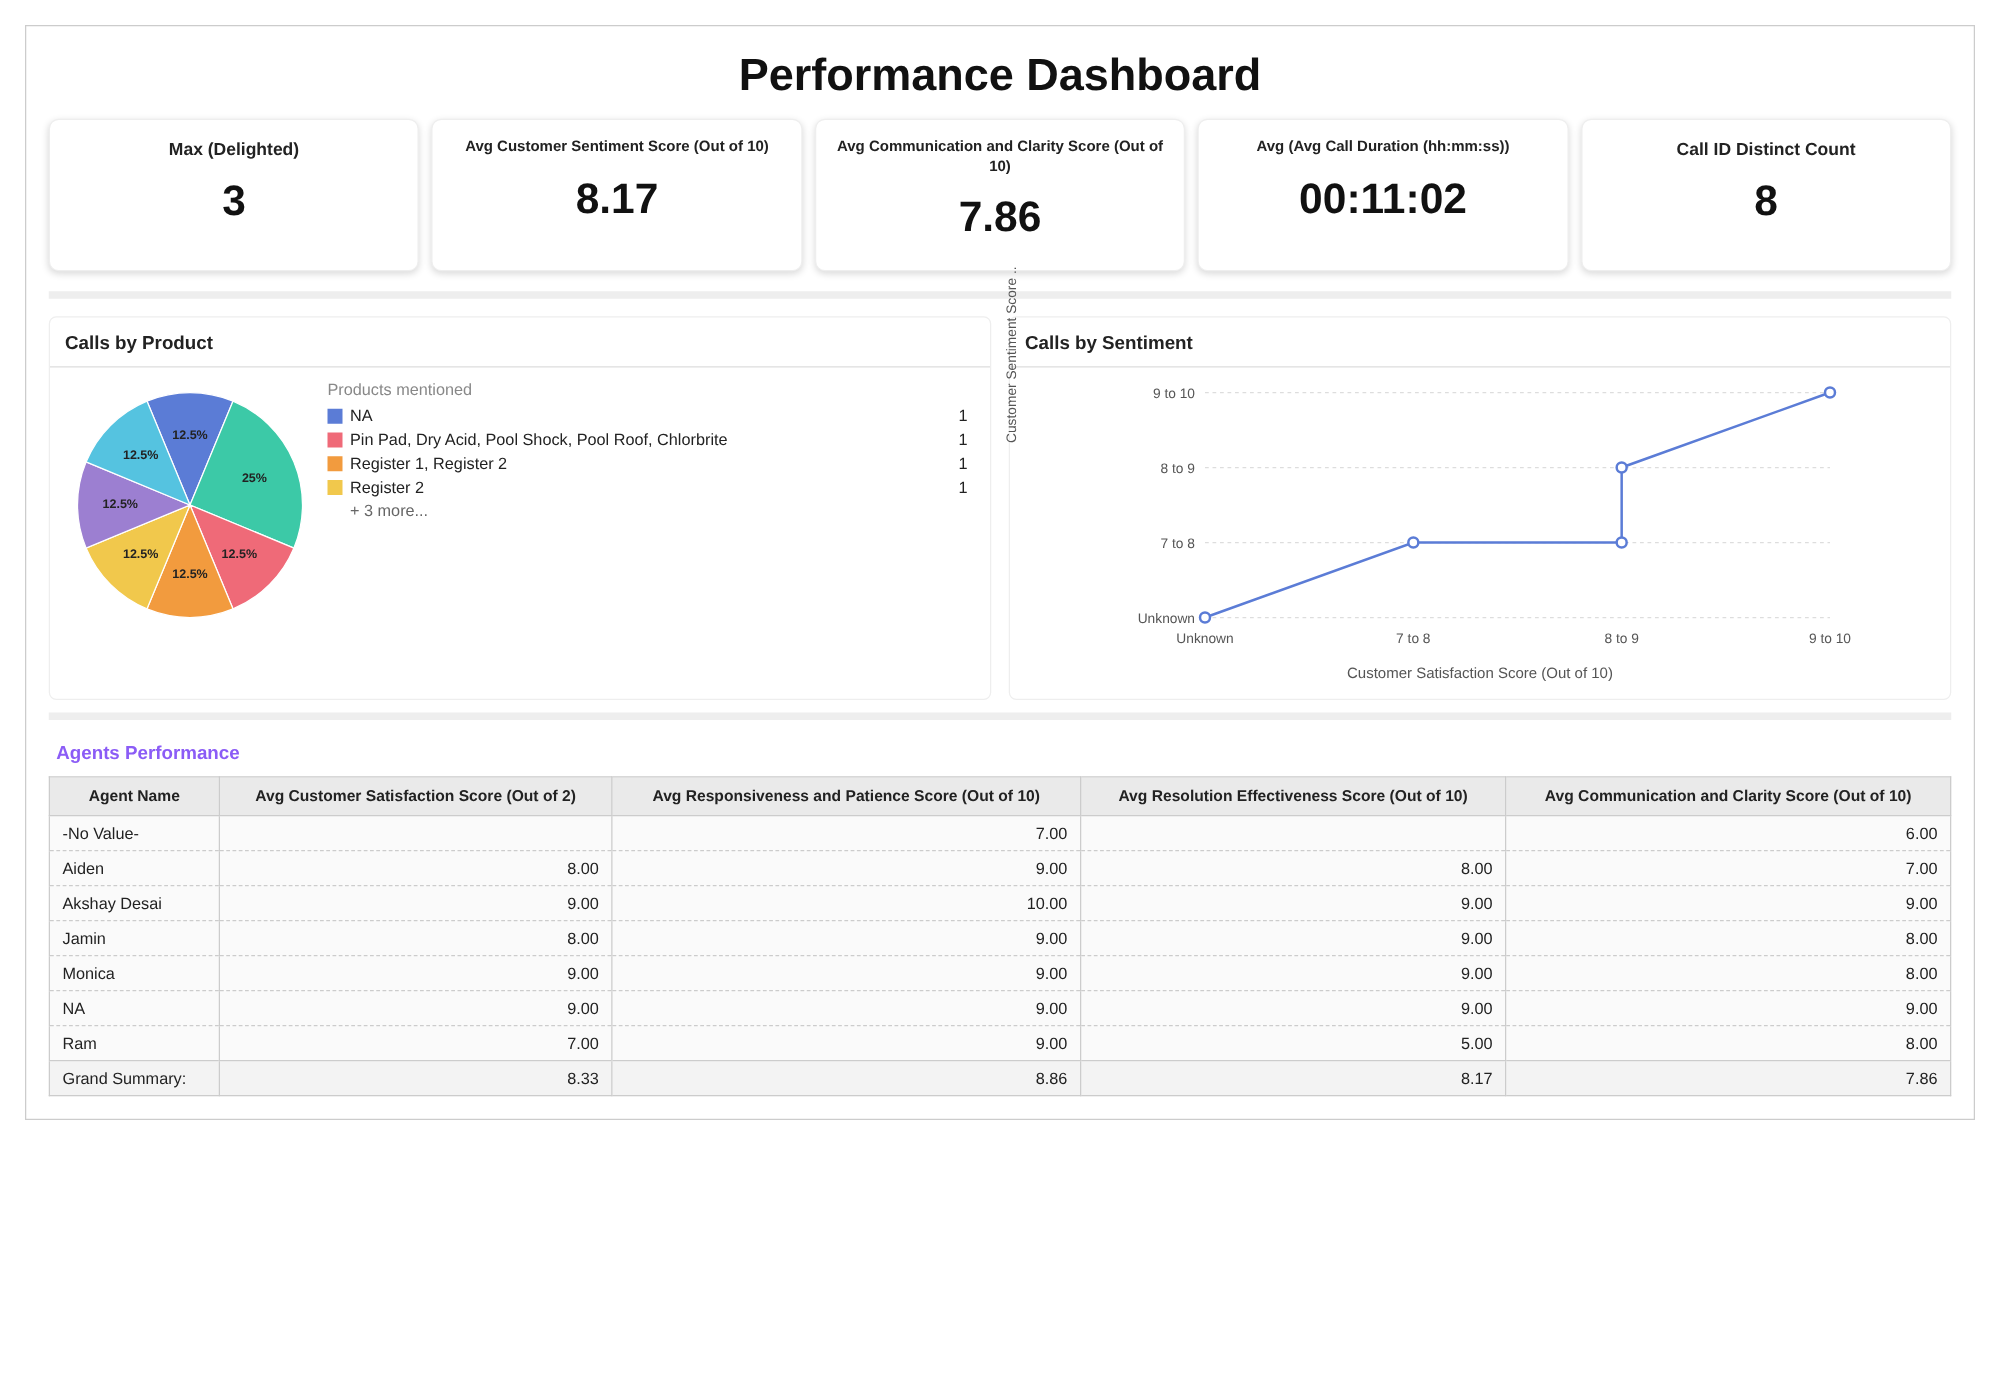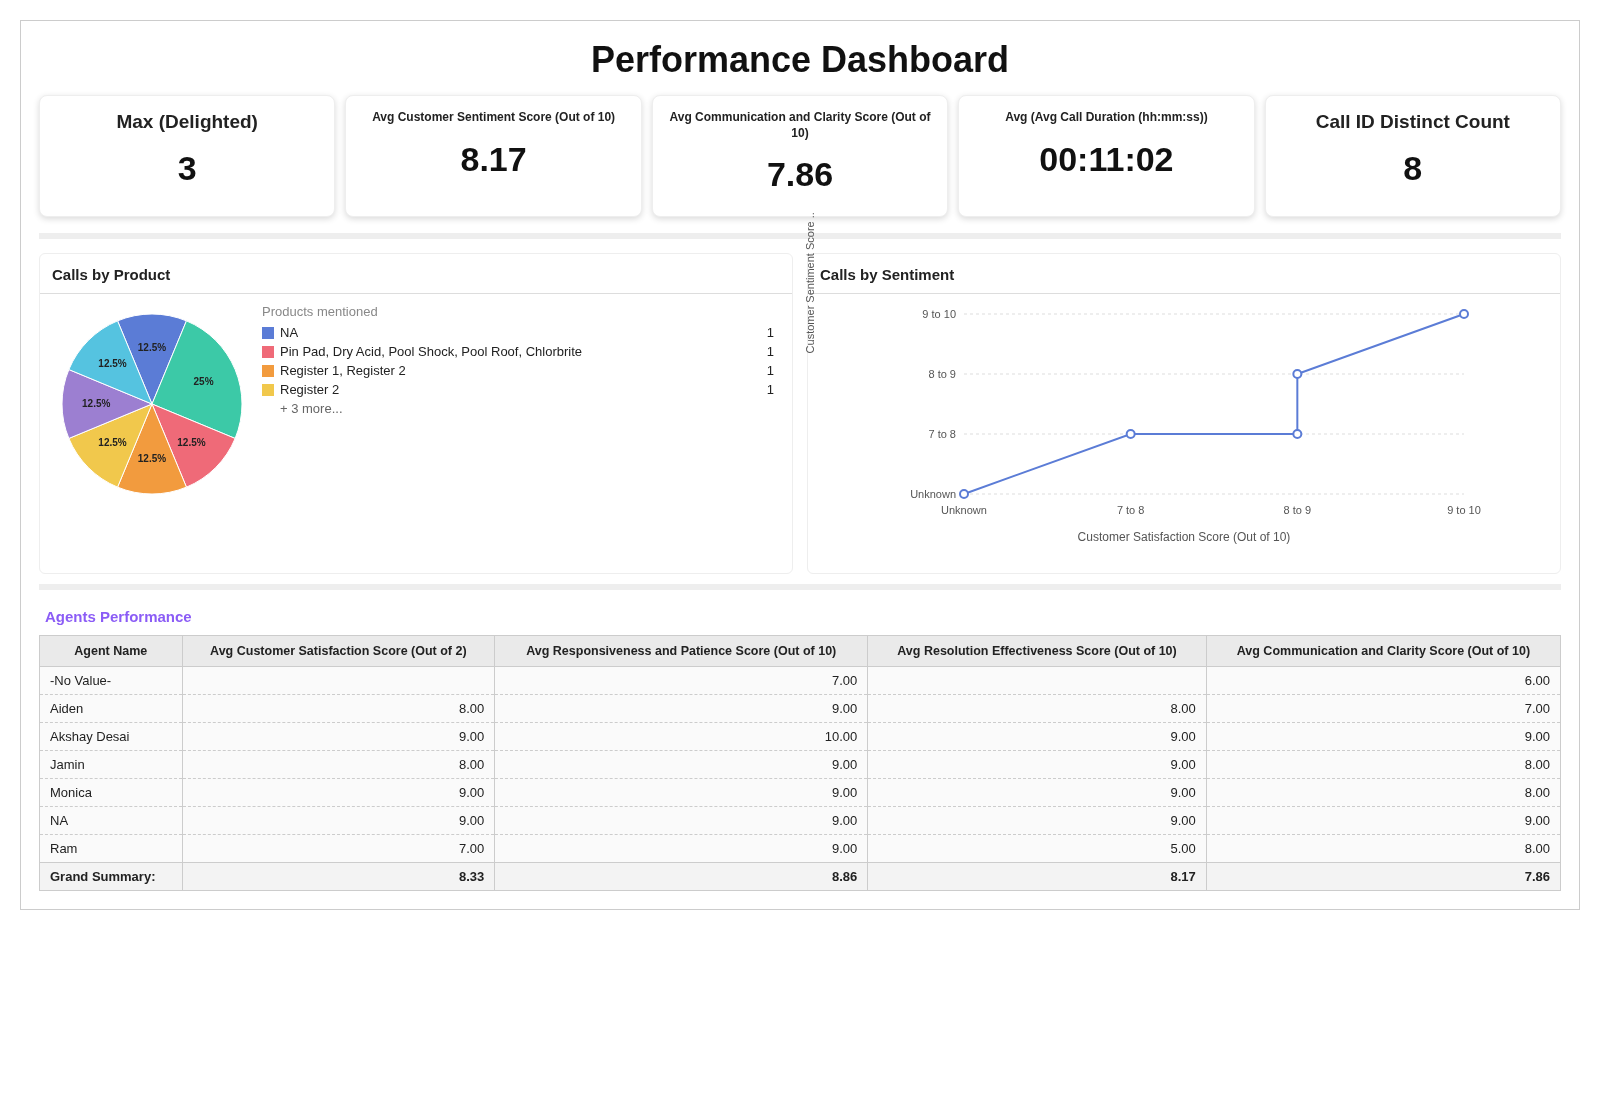--- a/index.html
+++ b/index.html
@@ -27,21 +27,21 @@
   .kpi-card {
     flex: 1;
     background: #fff;
     border-radius: 8px;
     box-shadow: 0 2px 6px rgba(0,0,0,0.15);
     padding: 14px 10px 22px 10px;
     text-align: center;
     border: 1px solid #eee;
   }
   .kpi-card .klabel {
-    font-size: 19px;
+    font-size: 14px;
     font-weight: 600;
     color: #222;
     margin-bottom: 14px;
     line-height: 1.3;
   }
   .kpi-card.small .klabel { font-size: 12px; }
   .kpi-card .kvalue {
     font-size: 34px;
     font-weight: 700;
     color: #111;
@@ -54,21 +54,21 @@
   .mid-row {
     display: flex;
     gap: 14px;
     margin-bottom: 10px;
   }
   .panel {
     flex: 1;
     background: #fff;
     border-radius: 6px;
     border: 1px solid #eee;
-    padding: 8px 0 29px;
+    padding: 8px 0 14px;
   }
   .panel-title {
     font-size: 15px;
     font-weight: 700;
     color: #222;
     padding: 4px 12px 10px;
   }
   .panel-hr {
     border: none;
     border-top: 1px solid #ddd;
@@ -158,21 +158,21 @@
   table.agents td {
     border-left: 1px solid #ccc;
     border-right: 1px solid #ccc;
     border-bottom: 1px dashed #ccc;
     padding: 6px 10px;
     background: #fafafa;
     color: #222;
   }
   table.agents td.num { text-align: right; }
   table.agents tr.summary td {
-    font-weight: 700;
+    font-weight: 400;
     border-bottom: 1px solid #ccc;
     border-top: 1px solid #ccc;
     background: #f3f3f3;
   }
   .slice-label {
     font-size: 10px; fill: #222; font-weight: 600;
   }
   .tick-text { font-size: 11px; fill: #555; }
 </style>
 </head>

